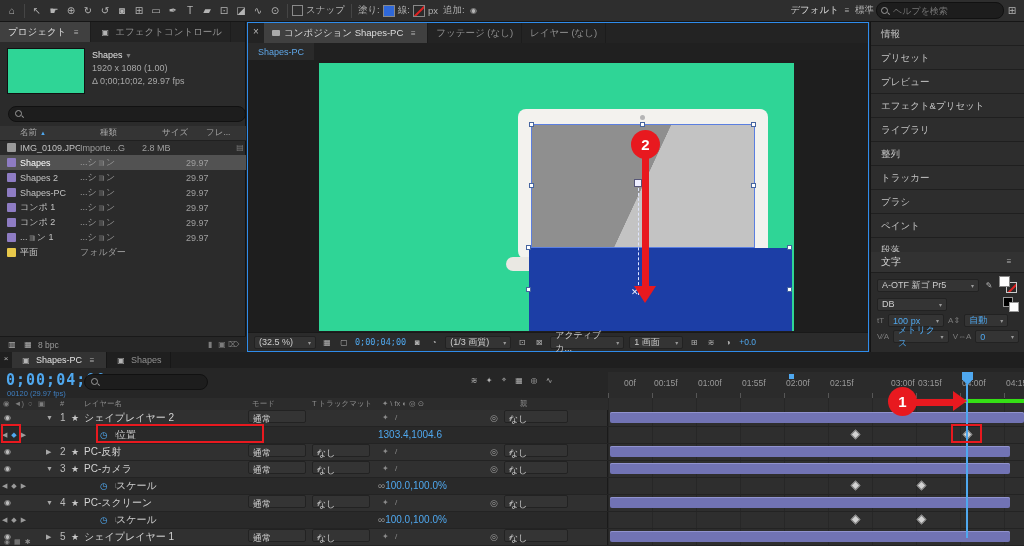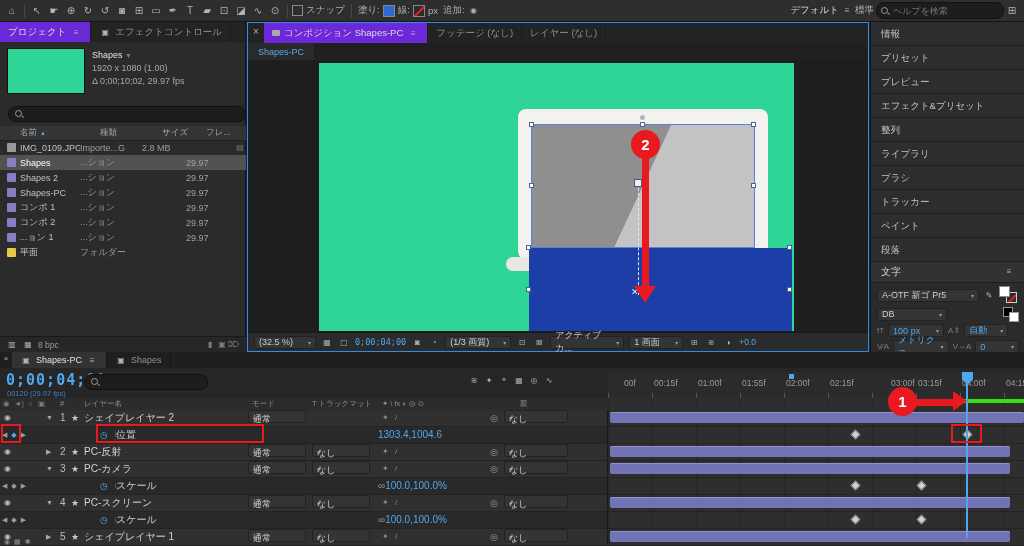--- a/index.html
+++ b/index.html
@@ -20,21 +20,21 @@
   .swatch.fill{background:#2f68d9}
   .swatch.stroke{background:#2b2b2b;position:relative;overflow:hidden}
   .swatch.stroke::after{content:"";position:absolute;left:-2px;top:4px;width:16px;height:2px;background:#d22;transform:rotate(-45deg)}
   #help-search{background:#1d1d1d;border:1px solid #111;border-radius:8px;height:15px;width:104px;color:#bbb;font-size:9px;padding:0 6px 0 16px;outline:none}
   .mag{position:relative;width:10px;height:10px;display:inline-block}
   .mag::before{content:"";position:absolute;left:1px;top:1px;width:5px;height:5px;border:1.4px solid #9a9a9a;border-radius:50%}
   .mag::after{content:"";position:absolute;left:7px;top:7px;width:3px;height:1.4px;background:#9a9a9a;transform:rotate(45deg)}
   
   .ptabbar{height:20px;background:#232323;display:flex;align-items:stretch}
   .ptab{display:flex;align-items:center;gap:4px;padding:0 8px;font-size:9.5px;color:#8f8f8f;border-right:1px solid #1c1c1c}
-  .ptab.active{background:#6d28d9;color:#dcdcdc}
+  .ptab.active{background:#404040;color:#dcdcdc}
   #project{position:absolute;left:0;top:22px;width:246px;height:330px;background:#2b2b2b;border-right:1px solid #141414;box-sizing:border-box}
   #proj-thumb{position:absolute;left:7px;top:26px;width:76px;height:44px;background:#2fd596;border:1px solid #111}
   .pinfo{position:absolute;left:92px;top:27px;line-height:13px;font-size:9px;color:#a8a8a8}
   .pinfo .t{color:#e0e0e0}
   .searchbox{background:#1d1d1d;border:1px solid #111;border-radius:8px;height:14px;display:flex;align-items:center;padding:0 5px;gap:4px}
   #proj-search{position:absolute;left:8px;top:84px;width:226px}
   .pcolhead{position:absolute;left:0;top:104px;width:246px;height:14px;background:#343434;display:flex;align-items:center;font-size:8.5px;color:#a8a8a8;border-bottom:1px solid #202020}
   .pc-name{width:100px;padding-left:20px;box-sizing:border-box;display:flex;align-items:center;gap:3px}
   .pc-type{width:62px}.pc-size{width:44px}.pc-fps{flex:1}
   .prows{position:absolute;left:0;top:118px;width:246px}
@@ -59,21 +59,21 @@
   .laptop-base{position:absolute;left:187px;top:194px;width:274px;height:14px;background:#eae8e3;border-radius:7px}
   .blue-shape{position:absolute;left:210px;top:185px;width:263px;height:83px;background:#1c3ea6}
   .handle{position:absolute;width:5px;height:5px;background:#fff;border:1px solid #46659f;box-sizing:border-box;z-index:5}
   .mpath{position:absolute;left:319px;top:120px;width:0;height:112px;border-left:1px dashed #dfe6ff;z-index:4}
   .mpath-top{position:absolute;left:315px;top:116px;width:6px;height:6px;background:#eef;border:1px solid #557;z-index:4}
   .anchor-x{position:absolute;left:312px;top:224px;color:#eef;font-size:9px;z-index:4}
   #vbar{position:absolute;left:0;bottom:0;right:0;height:18px;background:#2b2b2b;border-top:1px solid #191919;display:flex;align-items:center;gap:5px;padding:0 6px;font-size:8.5px;color:#b8b8b8}
   
   #right{position:absolute;left:870px;top:22px;width:154px;height:330px;background:#2b2b2b;border-left:1px solid #141414;box-sizing:border-box}
   .rp-item{height:23px;line-height:23px;padding:0 10px;border-bottom:1px solid #1f1f1f;background:#2d2d2d;color:#c4c4c4;font-size:9.5px}
-  #char-panel{position:absolute;left:0;top:240px;width:154px;bottom:0;background:#2b2b2b}
+  #char-panel{position:absolute;left:0;top:230px;width:154px;bottom:0;background:#2b2b2b}
   #char-head{height:20px;line-height:20px;padding:0 10px;background:#323232;border-bottom:1px solid #1e1e1e;color:#dcdcdc;display:flex;align-items:center}
   .char-row{display:flex;align-items:center;gap:4px;padding:3px 6px 0 6px}
   .swatch-stack{position:relative;width:20px;height:18px;flex:0 0 auto}
   .swatch-stack .back{position:absolute;left:7px;top:6px;width:11px;height:11px;background:#2b2b2b;border:1px solid #ccc;box-sizing:border-box;overflow:hidden}
   .swatch-stack .back::after{content:"";position:absolute;left:-3px;top:4px;width:18px;height:2px;background:#d22;transform:rotate(-45deg)}
   .swatch-stack .front{position:absolute;left:0;top:0;width:11px;height:11px;background:#fff;border:1px solid #888;box-sizing:border-box}
   .swap-pair{position:relative;width:16px;height:14px;flex:0 0 auto}
   .swap-pair .a{position:absolute;left:0;top:0;width:8px;height:8px;background:#000;border:1px solid #999}
   .swap-pair .b{position:absolute;left:6px;top:5px;width:8px;height:8px;background:#fff;border:1px solid #999}
   
@@ -341,24 +341,24 @@
       <span class="ico sm">◑</span>
       <span class="val">+0.0</span>
     </div>
   </div>
 
   <div id="right">
     <div class="rp-item">情報</div>
     <div class="rp-item">プリセット</div>
     <div class="rp-item">プレビュー</div>
     <div class="rp-item">エフェクト&amp;プリセット</div>
+    <div class="rp-item">ライブラリ</div>
     <div class="rp-item">整列</div>
-    <div class="rp-item">ライブラリ</div>
+    <div class="rp-item">トラッカー</div>
     <div class="rp-item">ブラシ</div>
-    <div class="rp-item">トラッカー</div>
     <div class="rp-item">ペイント</div>
     <div class="rp-item">段落</div>
     <div id="char-panel">
       <div id="char-head">
         <span>文字</span>
         <span class="ico sm" style="margin-left:auto">≡</span>
       </div>
       <div class="char-row">
         <span class="dd" style="flex:1">
             <span style="overflow:hidden;white-space:nowrap">A-OTF 新ゴ Pr5</span>

